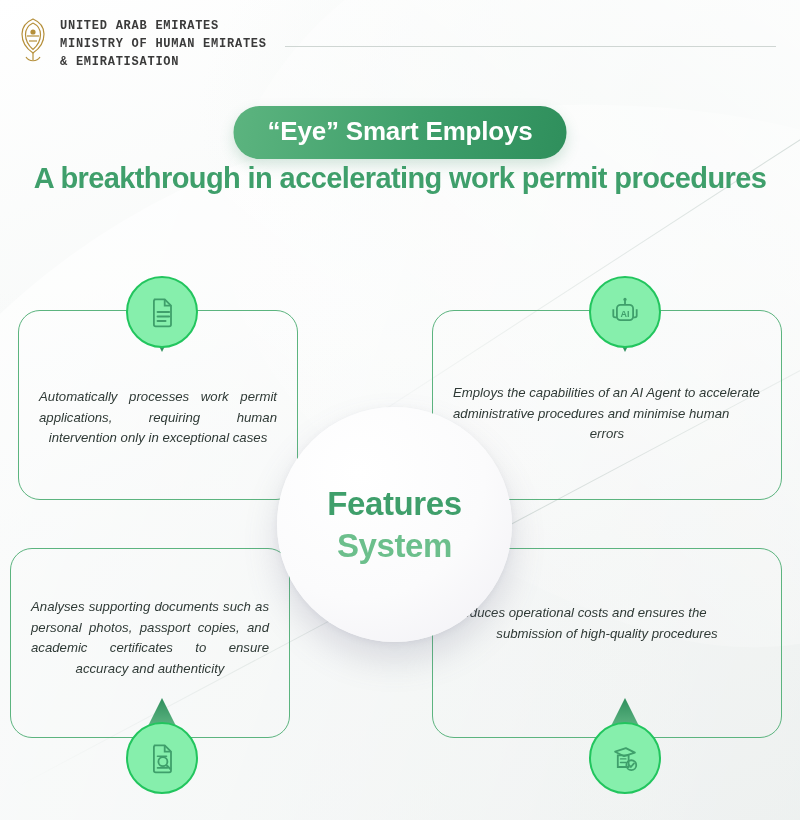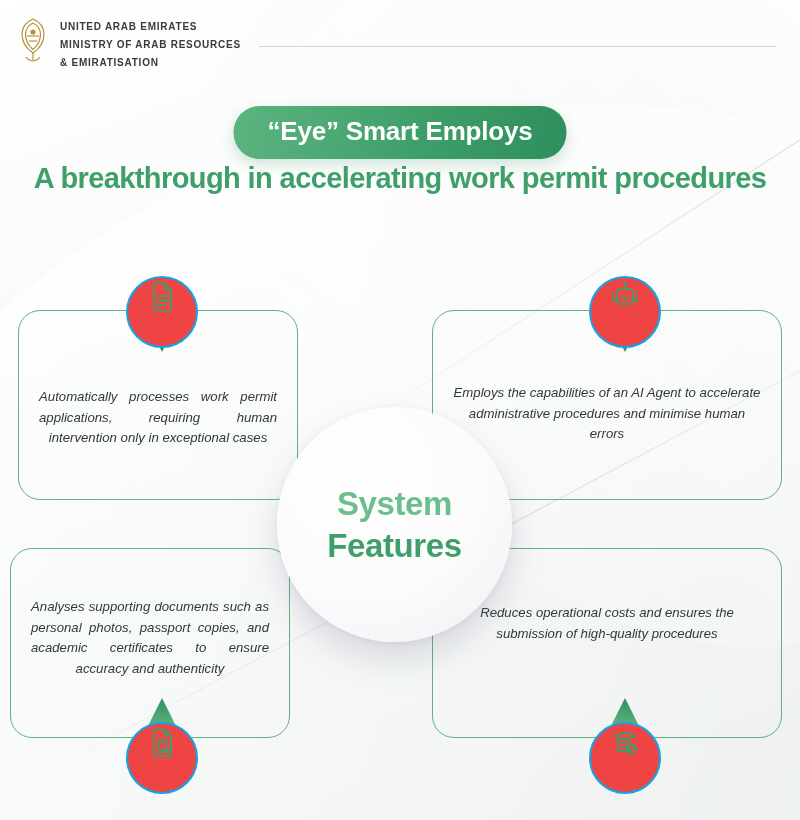--- a/index.html
+++ b/index.html
@@ -77,26 +77,27 @@
     z-index: 6;
   }
   .emblem {
     width: 34px;
     height: 50px;
     margin-right: 10px;
     flex: none;
   }
   .ministry-name {
     color: #3a3a3a;
-    font-size: 10px;
+    font-size: 12px;
     letter-spacing: 0.75px;
     line-height: 15px;
     font-weight: 700;
     padding-top: 3px;
     white-space: nowrap;
+    font-family: Liberation Mono, monospace;
   }
   .header-rule {
     flex: 1;
     height: 1px;
     background: #cfd6d3;
     margin: 30px 0 0 18px;
   }
 
   
   .title-pill {
@@ -160,21 +161,20 @@
     border: 1.6px solid #5cb47f;
     border-radius: 22px;
     background: transparent;
     z-index: 4;
     font-style: italic;
   }
   .card-text {
     color: #2f3a36;
     font-size: 13.2px;
     line-height: 20.5px;
-    text-align: center;
     text-align-last: center;
     padding: 0 20px;
     position: absolute;
     left: 0; right: 0;
   }
 
   #card-tl { left: 18px;  top: 310px; width: 280px; height: 190px; }
   #card-tr { left: 432px; top: 310px; width: 350px; height: 190px; }
   #card-bl { left: 10px;  top: 548px; width: 280px; height: 190px; }
   #card-br { left: 432px; top: 548px; width: 350px; height: 190px; }
@@ -189,24 +189,24 @@
     position: absolute;
     width: 72px;
     height: 92px;
     z-index: 7;
   }
   .pin-circle {
     position: absolute;
     left: 0; top: 0;
     width: 72px; height: 72px;
     border-radius: 50%;
-    background: #ef4444;
-    border: 2px solid #0ea5e9;
+    background: #86efac;
+    border: 2px solid #22c55e;
     display: flex;
-    align-items: flex-start;
+    align-items: center;
     justify-content: center;
     z-index: 2;
   }
   .pin-tail {
     position: absolute;
     left: 50%;
     top: 46px;
     width: 30px;
     height: 30px;
     margin-left: -15px;
@@ -248,21 +248,21 @@
         <path d="M11 20 L23 20"></path>
         <path d="M13 25 L21 25"></path>
         <path d="M17 37 L17 44"></path>
         <path d="M10 41 C13 46 21 46 24 41"></path>
       </g>
       <circle cx="17" cy="16" r="2.6" fill="#b58f3a"></circle>
     </svg>
   </div>
   <div>
     <div class="ministry-name">UNITED ARAB EMIRATES</div>
-    <div class="ministry-name">MINISTRY OF ARAB RESOURCES</div>
+    <div class="ministry-name">MINISTRY OF HUMAN EMIRATES</div>
     <div class="ministry-name">&amp; EMIRATISATION</div>
   </div>
   <div class="header-rule"></div>
 </div>
 
 <div class="title-pill">“Eye” Smart Employs</div>
 <div class="subtitle">A breakthrough in accelerating work permit procedures</div>
 
 <div class="card" id="card-tl">
   <div class="card-text">Automatically processes work permit applications, requiring human intervention only in exceptional cases</div>
@@ -274,22 +274,22 @@
 
 <div class="card" id="card-bl">
   <div class="card-text">Analyses supporting documents such as personal photos, passport copies, and academic certificates to ensure accuracy and authenticity</div>
 </div>
 
 <div class="card" id="card-br">
   <div class="card-text">Reduces operational costs and ensures the submission of high-quality procedures</div>
 </div>
 
 <div class="hub">
+  <div class="hub-line b">Features</div>
   <div class="hub-line a">System</div>
-  <div class="hub-line b">Features</div>
 </div>
 
 <div class="pin" id="pin-doc">
   <div class="pin-tail"></div>
   <div class="pin-circle">
     <svg viewBox="0 0 40 40" width="36" height="36">
       <path d="M11 6 h12 l7 7 v21 a2 2 0 0 1 -2 2 h-15 a2 2 0 0 1 -2 -2 v-26 a2 2 0 0 1 2 -2 z" fill="none" stroke="#3f9f6b" stroke-width="2"></path>
       <path d="M23 6 v7 h7" fill="none" stroke="#3f9f6b" stroke-width="2"></path>
       <g stroke="#3f9f6b" stroke-width="2" stroke-linecap="round">
         <path d="M15 20 h13"></path>

